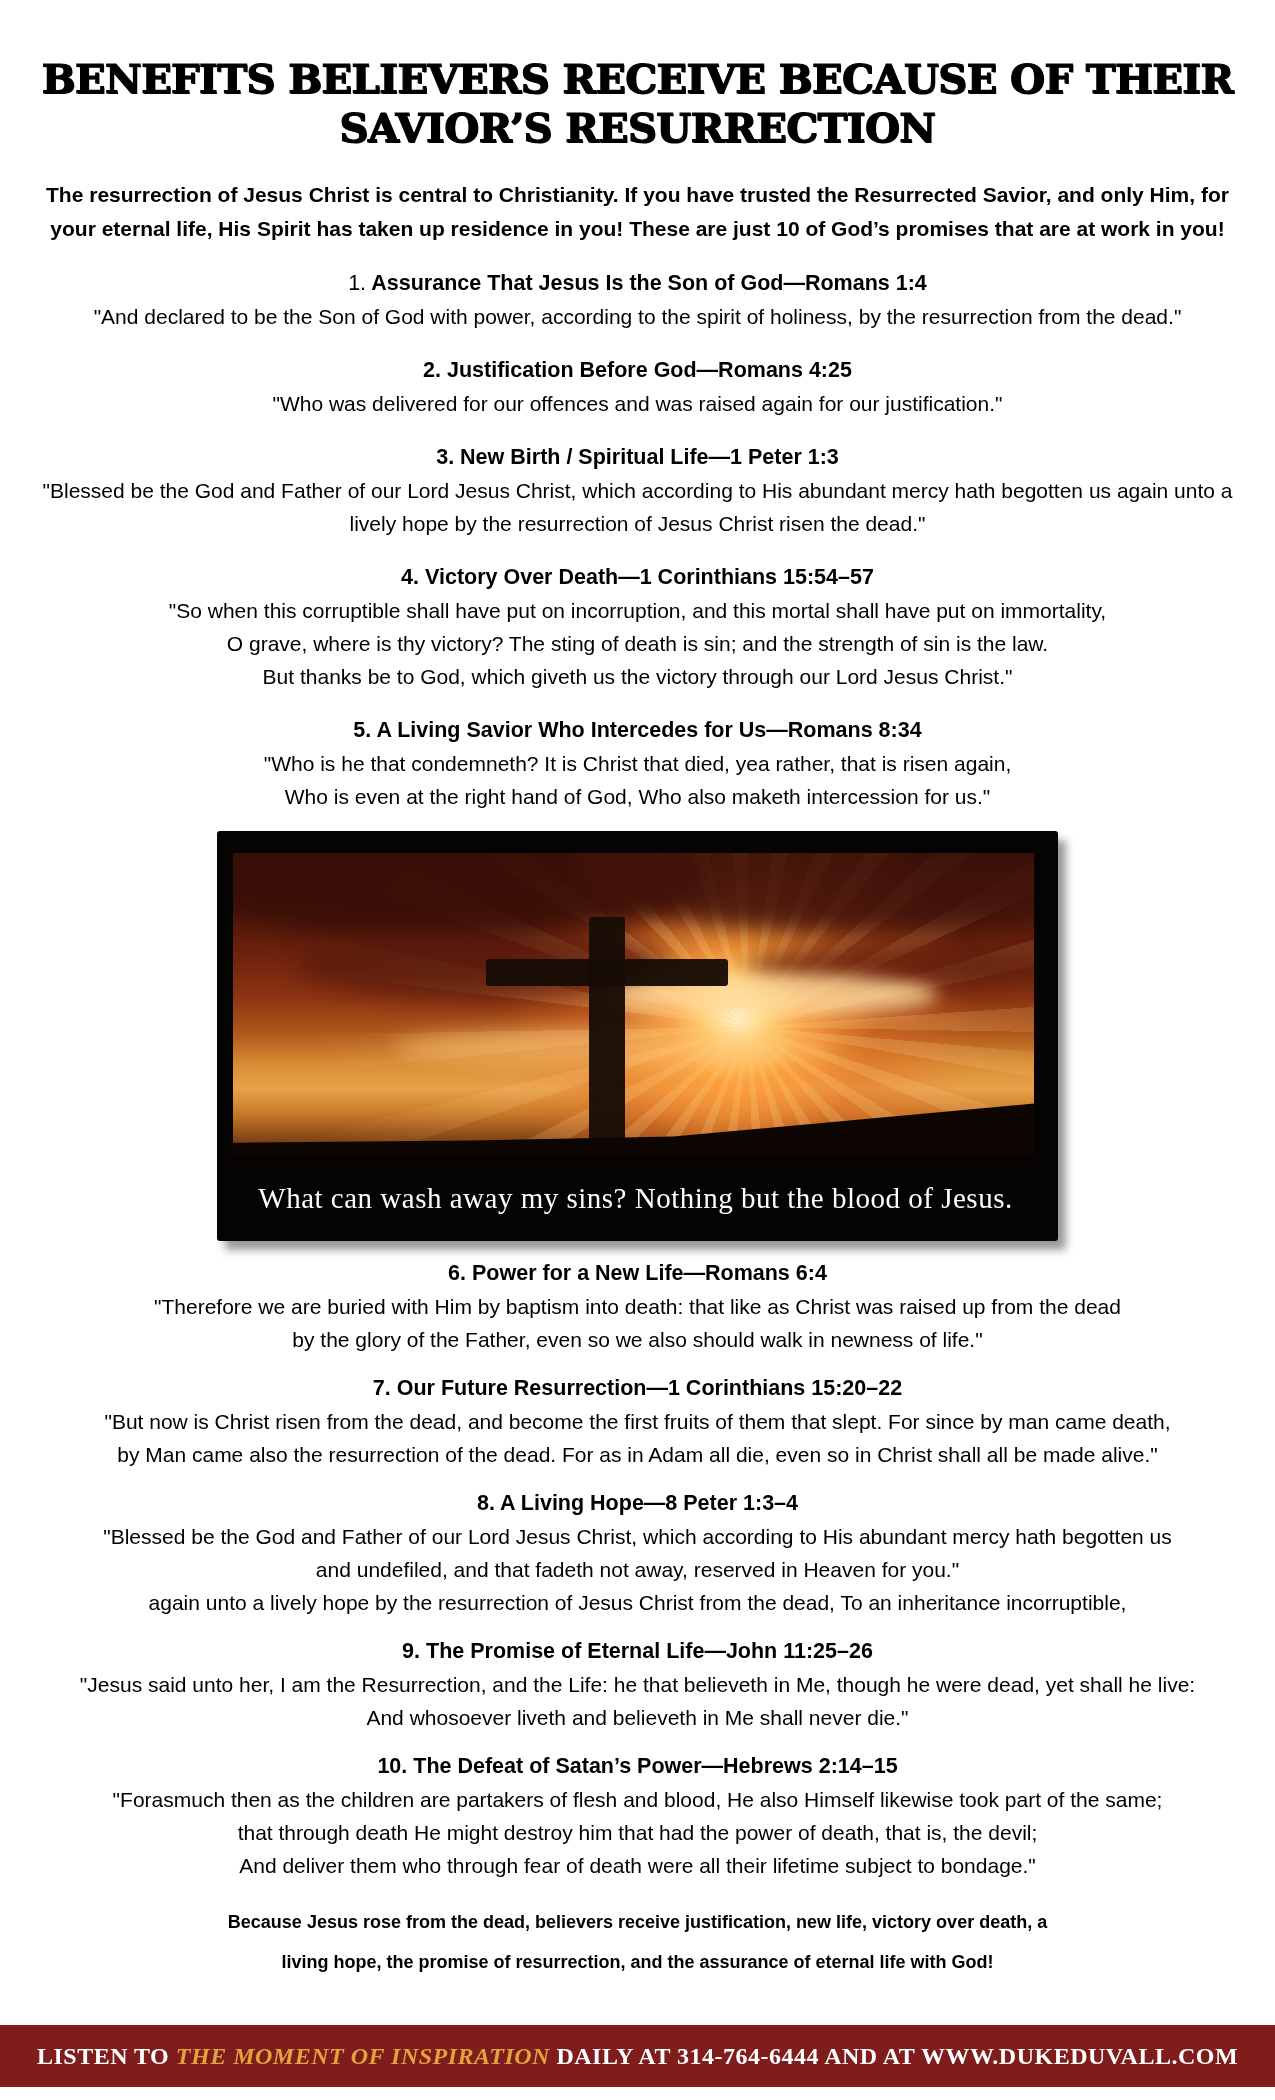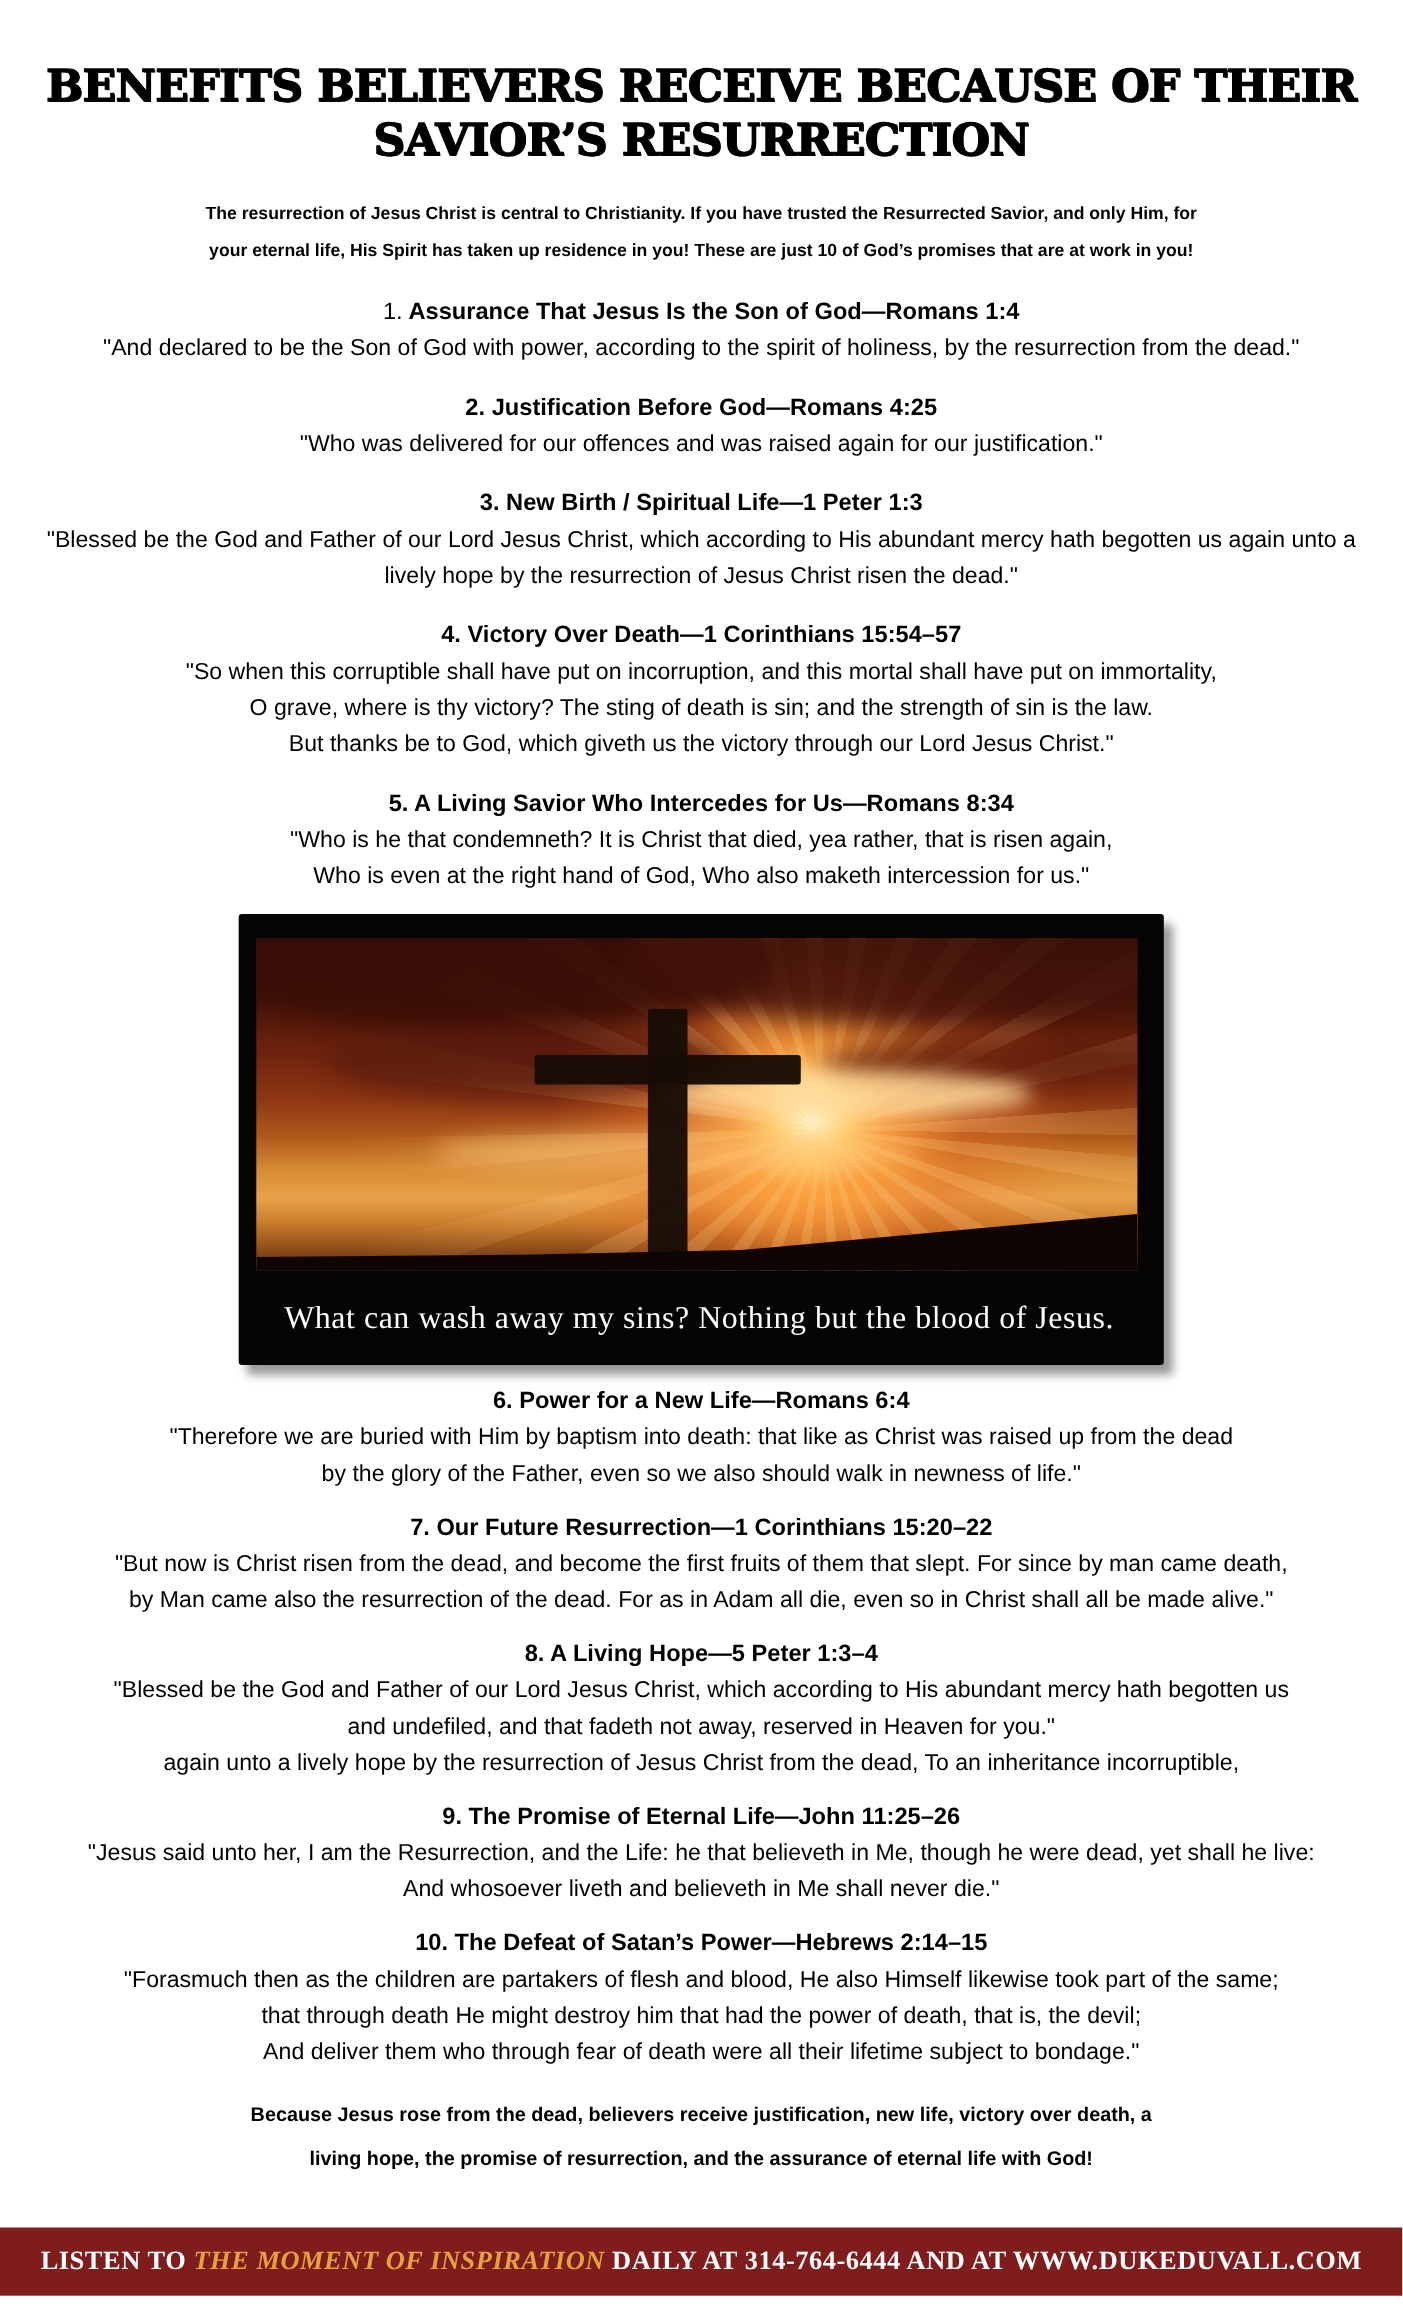--- a/index.html
+++ b/index.html
@@ -7,21 +7,21 @@
   body { width:1275px; height:2100px; position:relative; overflow:hidden;
          font-family:"Liberation Sans", sans-serif; color:#000; }
   .page { width:1245px; margin:14px auto; text-align:center; position:relative; }
 
   
   .title { margin-top:54px; font-family:"DejaVu Serif", serif; font-weight:700;
            font-size:40px; line-height:49px; letter-spacing:-0.5px;
            -webkit-text-stroke:1.2px #000; text-shadow:1px 1px 0 #000; }
 
   
-  .intro { margin-top:26px; font-weight:700; font-size:16px; line-height:34px; }
+  .intro { margin-top:26px; font-weight:700; font-size:21px; line-height:34px; }
 
   
   .section { margin-top:21px; }
   .section.tight { margin-top:16px; }
   .section-heading { font-size:21.5px; line-height:33px; font-weight:700; }
   .section-num { font-weight:700; }
   #sec-1 .section-num { font-weight:400; }
   .verse-line { font-size:21px; line-height:33px; font-weight:400; }
 
   
@@ -132,21 +132,21 @@
     <div class="verse-line">by the glory of the Father, even so we also should walk in newness of life."</div>
   </div>
 
   <div id="sec-7" class="section tight">
     <div class="section-heading"><span class="section-num">7.</span> <span>Our Future Resurrection—1 Corinthians 15:20–22</span></div>
     <div class="verse-line">"But now is Christ risen from the dead, and become the first fruits of them that slept. For since by man came death,</div>
     <div class="verse-line">by Man came also the resurrection of the dead. For as in Adam all die, even so in Christ shall all be made alive."</div>
   </div>
 
   <div id="sec-8" class="section tight">
-    <div class="section-heading"><span class="section-num">8.</span> <span>A Living Hope—5 Peter 1:3–4</span></div>
+    <div class="section-heading"><span class="section-num">8.</span> <span>A Living Hope—8 Peter 1:3–4</span></div>
     <div class="verse-line">"Blessed be the God and Father of our Lord Jesus Christ, which according to His abundant mercy hath begotten us</div>
     <div class="verse-line">and undefiled, and that fadeth not away, reserved in Heaven for you."</div>
     <div class="verse-line">again unto a lively hope by the resurrection of Jesus Christ from the dead, To an inheritance incorruptible,</div>
   </div>
 
   <div id="sec-9" class="section tight">
     <div class="section-heading"><span class="section-num">9.</span> <span>The Promise of Eternal Life—John 11:25–26</span></div>
     <div class="verse-line">"Jesus said unto her, I am the Resurrection, and the Life: he that believeth in Me, though he were dead, yet shall he live:</div>
     <div class="verse-line">And whosoever liveth and believeth in Me shall never die."</div>
   </div>

